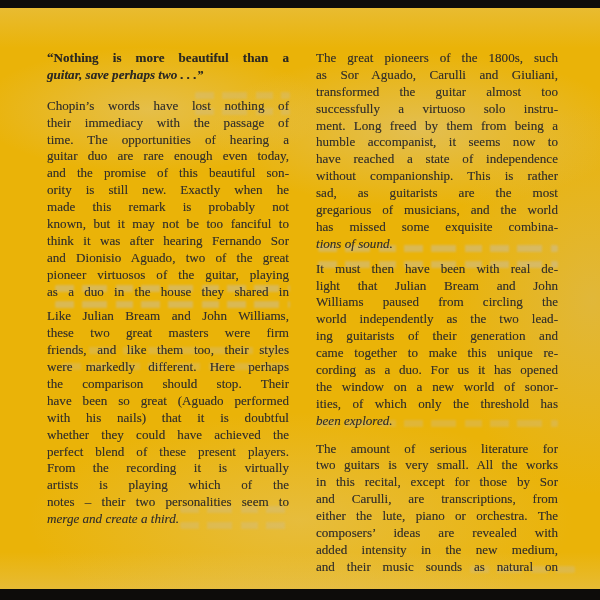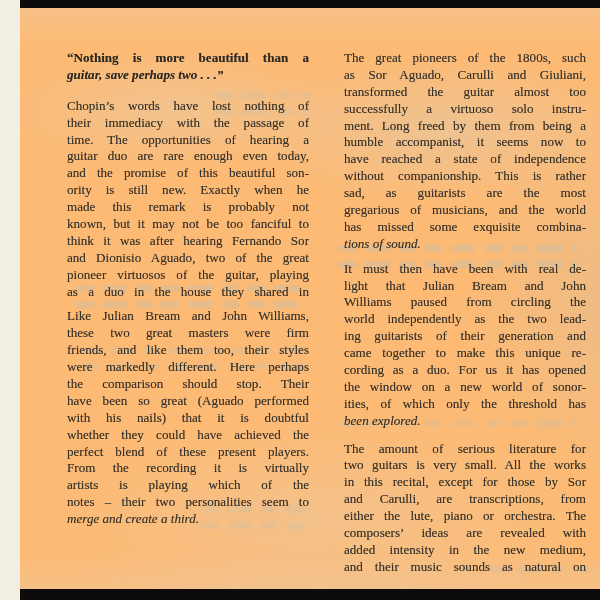--- a/index.html
+++ b/index.html
@@ -2,21 +2,21 @@
 <html><head>
 <meta charset="utf-8">
 <style>
   html,body{margin:0;padding:0;}
   body{
     width:600px;height:600px;overflow:hidden;position:relative;
     background:#f2eee4;
     font-family:"Liberation Serif","DejaVu Serif",serif;
   }
   .page{
-    position:absolute;inset:0;background:#fdba74;margin-left:20px;
+    position:absolute;inset:0;background:#eab308;
   }
   
   .paper-texture{
     position:absolute;inset:0;pointer-events:none;
     background:
       radial-gradient(ellipse 300px 110px at 420px 130px, rgba(216,208,190,0.40), transparent 70%),
       radial-gradient(ellipse 250px 90px  at 150px 110px, rgba(220,212,194,0.35), transparent 70%),
       radial-gradient(ellipse 380px 150px at 300px 520px, rgba(221,213,196,0.28), transparent 72%),
       radial-gradient(ellipse 200px 260px at 592px 300px, rgba(203,193,172,0.30), transparent 75%),
       linear-gradient(180deg, rgba(226,219,203,0.25) 0%, rgba(226,219,203,0) 8%, rgba(226,219,203,0) 92%, rgba(222,214,197,0.3) 100%);
@@ -26,21 +26,21 @@
   .edge-bar.top{top:0;height:8px;}
   .edge-bar.bottom{bottom:0;height:11px;}
 
   
   .col{
     position:absolute;top:50px;width:242px;
     font-size:13.1px;line-height:16.9px;color:#35312a;
     text-shadow:0 0 0.5px rgba(53,49,42,0.45);
   }
   .col.left{left:47px;}
-  .col.right{left:324px;}
+  .col.right{left:316px;}
   .line{
     text-align:justify;text-align-last:justify;
     height:16.9px;overflow:visible;white-space:normal;
   }
   .line.rag{text-align-last:left;font-style:italic;}
   .block.heading .line{font-weight:700;color:#2c2922;}
   .col.left .block:nth-child(2){margin-top:14px;}
   .col.left .block:nth-child(3){margin-top:8px;}
   .col.right .block:nth-child(2){margin-top:8px;}
   .col.right .block:nth-child(3){margin-top:11px;}

